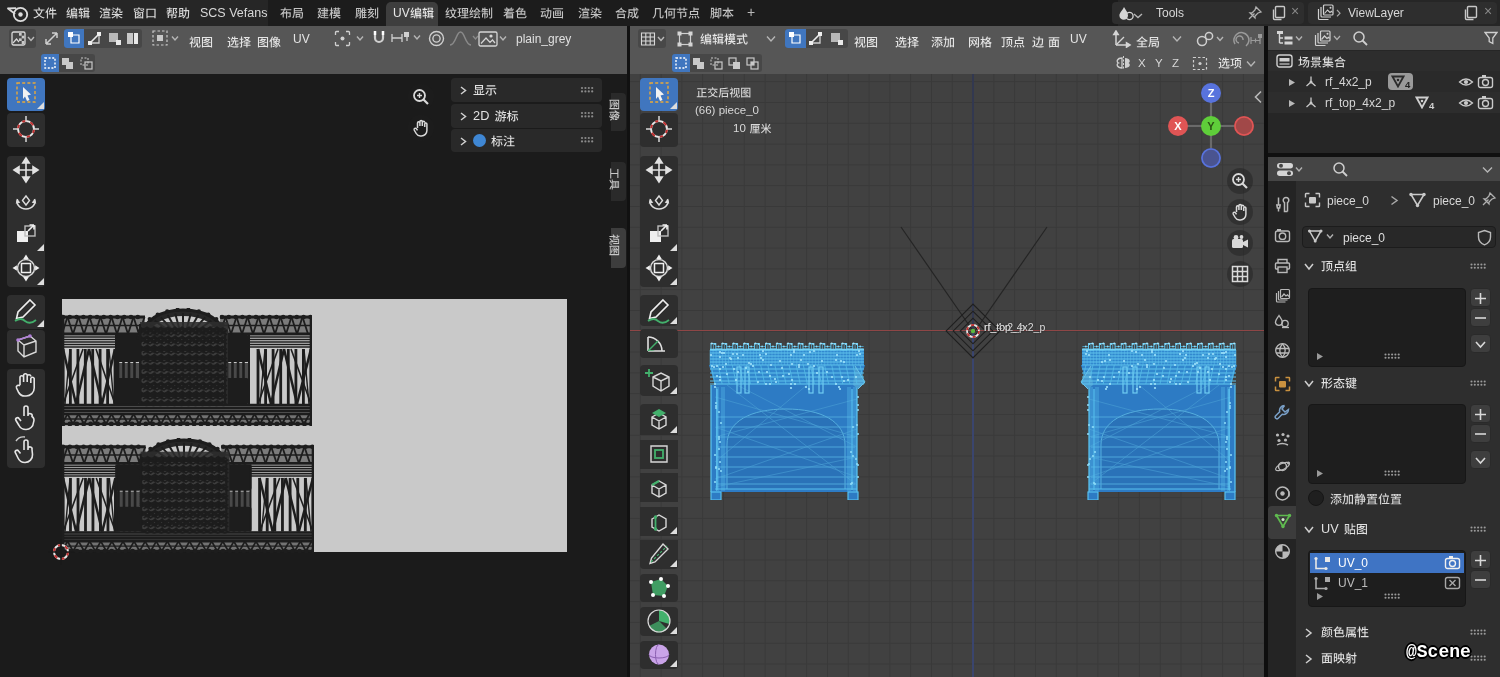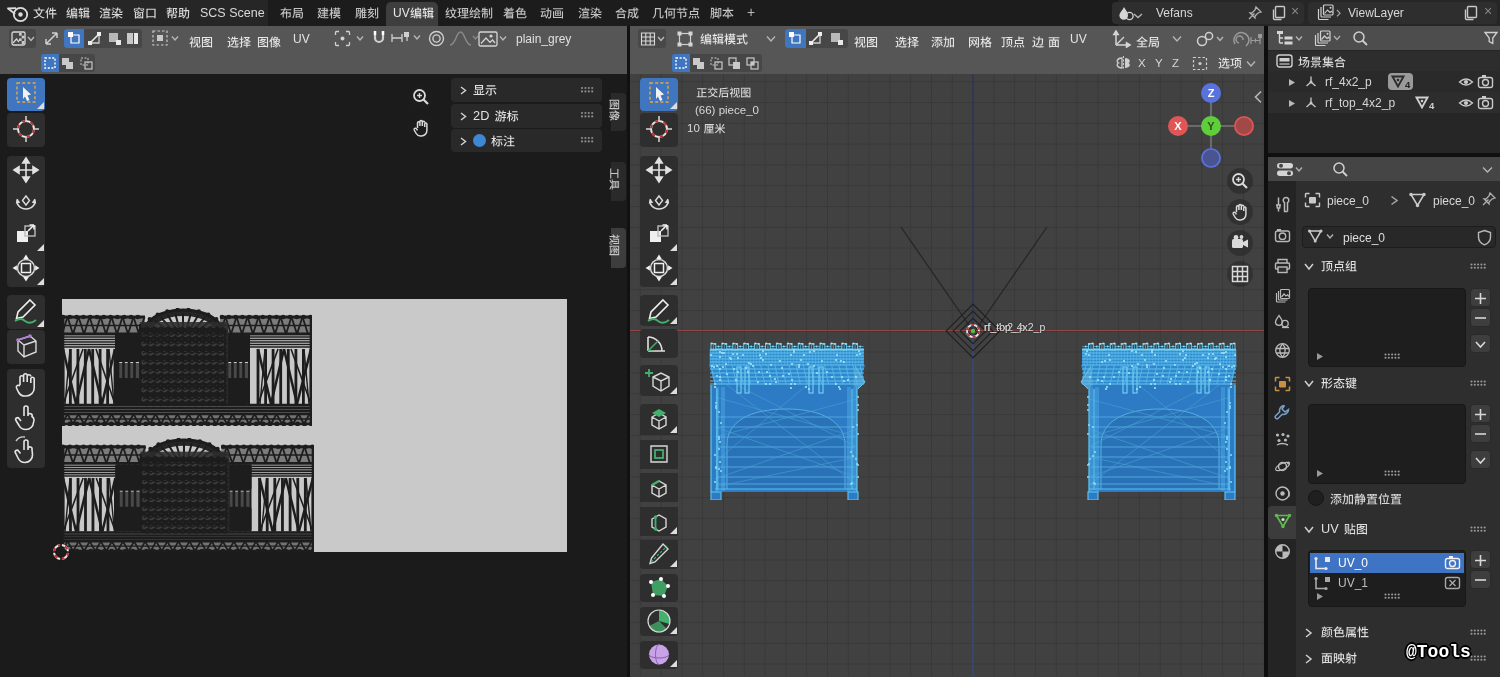--- a/index.html
+++ b/index.html
@@ -118,21 +118,21 @@
       <use href="#c7" x="0"></use>
       <use href="#c8" x="1000"></use>
     </svg>
   </div>
 <div class="abs row" style="left:166px;top:2px;height:22px">
     <svg class="ck" style="width:24.0px;height:12px" viewBox="0 0 2000 1000" fill="#d8d8d8">
       <use href="#c9" x="0"></use>
       <use href="#c10" x="1000"></use>
     </svg>
   </div>
-<div class="abs menu" style="left:200px;top:6px;font-size:12.5px">SCS Scene</div>
+<div class="abs menu" style="left:200px;top:6px;font-size:12.5px">SCS Vefans</div>
 <div class="abs" style="left:268px;top:0;width:850px;height:26px;background:#1c1c1c"></div>
 <div class="abs row" style="left:280px;top:2px;height:22px">
     <svg class="ck" style="width:24.0px;height:12px" viewBox="0 0 2000 1000" fill="#c2c2c2">
       <use href="#c11" x="0"></use>
       <use href="#c12" x="1000"></use>
     </svg>
   </div>
 <div class="abs row" style="left:317px;top:2px;height:22px">
     <svg class="ck" style="width:24.0px;height:12px" viewBox="0 0 2000 1000" fill="#c2c2c2">
       <use href="#c13" x="0"></use>
@@ -197,21 +197,21 @@
     </svg>
   </div>
 <div class="abs menu" style="left:747px;top:4px;font-size:14px;color:#b8b8b8">+</div>
 <div class="abs" style="left:1112px;top:2px;width:192px;height:22px;background:#2e2e2e;border-radius:4px"></div>
 <div class="abs" style="left:1308px;top:2px;width:189px;height:22px;background:#2e2e2e;border-radius:4px"></div>
 <svg class="abs" style="left:1118px;top:5px" width="26" height="16" viewBox="0 0 26 16">
 <path d="M6 2 C8.5 6 10 8 10 10.5 A4.3 4.3 0 0 1 1.4 10.5 C1.4 8 4 6 6 2 Z" fill="#d5d5d5"></path>
 <circle cx="11.5" cy="11" r="3.6" fill="none" stroke="#d5d5d5" stroke-width="1.3"></circle>
 <path d="M19 6 l3.5 4 l-3.5 4" stroke="#b5b5b5" fill="none" stroke-width="1.4" transform="rotate(90 20 10)"></path>
   </svg>
-<div class="abs menu" style="left:1156px;top:6px">Vefans</div>
+<div class="abs menu" style="left:1156px;top:6px">Tools</div>
 <svg class="abs" style="left:1247px;top:5px" width="16" height="16" viewBox="0 0 16 16" fill="none" stroke="#b0b0b0" stroke-width="1.3">
     <path d="M9 2 L14 7 L11 8 L8 11 L8 13 L3 8 L5 8 L8 5 Z M7.5 8.5 L2 14"></path>
   </svg>
 <svg class="abs" style="left:1270px;top:5px" width="16" height="16" viewBox="0 0 16 16" fill="none" stroke="#c8c8c8" stroke-width="1.4">
     <rect x="5.5" y="1.5" width="9" height="11" rx="1"></rect>
     <path d="M3.5 4.5 v9 a1 1 0 0 0 1 1 h7"></path>
   </svg>
 <div class="abs" style="left:1291px;top:3px;color:#888;font-size:14px">×</div>
 <svg class="abs" style="left:1314px;top:4px" width="28" height="18" viewBox="0 0 28 18">
 <g fill="none" stroke="#d0d0d0" stroke-width="1.2">
@@ -1345,21 +1345,21 @@
 <div class="abs row" style="left:695px;top:85px;height:14px">
     <svg class="ck" style="width:57.5px;height:11px" viewBox="0 0 5000 1000" fill="#d8d8d8">
       <use href="#c54" x="0"></use>
       <use href="#c55" x="1000"></use>
       <use href="#c56" x="2000"></use>
       <use href="#c33" x="3000"></use>
       <use href="#c34" x="4000"></use>
     </svg>
   </div>
 <div class="abs" style="left:695px;top:104px;color:#d8d8d8;font-size:11.5px">(66) piece_0</div>
-<div class="abs row" style="left:687px;top:121px;height:14px">
+<div class="abs row" style="left:733px;top:121px;height:14px">
     <span style="color:#d8d8d8;font-size:11.5px">10&nbsp;</span>
     <svg class="ck" style="width:23.0px;height:11px" viewBox="0 0 2000 1000" fill="#d8d8d8">
       <use href="#c57" x="0"></use>
       <use href="#c58" x="1000"></use>
     </svg>
   </div>
 <svg class="abs" style="left:1166px;top:81px" width="90" height="90" viewBox="0 0 90 90">
 <g stroke="#6a6a6a" stroke-width="2.2">
       <line x1="45" y1="45" x2="45" y2="12"></line>
       <line x1="45" y1="45" x2="12" y2="45"></line>
@@ -1983,12 +1983,12 @@
     <circle cx="1.5" cy="4.8" r="1.05" fill="#9a9a9a"></circle>
     <circle cx="4.8" cy="1.5" r="1.05" fill="#9a9a9a"></circle>
     <circle cx="4.8" cy="4.8" r="1.05" fill="#9a9a9a"></circle>
     <circle cx="8.1" cy="1.5" r="1.05" fill="#9a9a9a"></circle>
     <circle cx="8.1" cy="4.8" r="1.05" fill="#9a9a9a"></circle>
     <circle cx="11.399999999999999" cy="1.5" r="1.05" fill="#9a9a9a"></circle>
     <circle cx="11.399999999999999" cy="4.8" r="1.05" fill="#9a9a9a"></circle>
     <circle cx="14.7" cy="1.5" r="1.05" fill="#9a9a9a"></circle>
     <circle cx="14.7" cy="4.8" r="1.05" fill="#9a9a9a"></circle>
   </svg>
-<div class="abs" style="left:1406px;top:642px;color:#fff;font-size:18px;font-weight:bold;font-family:'Liberation Mono',monospace;text-shadow:-2px 0 #000,2px 0 #000,0 -2px #000,0 2px #000,-1px -1px #000,1px 1px #000,-1px 1px #000,1px -1px #000">@Tools</div>
+<div class="abs" style="left:1406px;top:642px;color:#fff;font-size:18px;font-weight:bold;font-family:'Liberation Mono',monospace;text-shadow:-2px 0 #000,2px 0 #000,0 -2px #000,0 2px #000,-1px -1px #000,1px 1px #000,-1px 1px #000,1px -1px #000">@Scene</div>
 </body></html>

